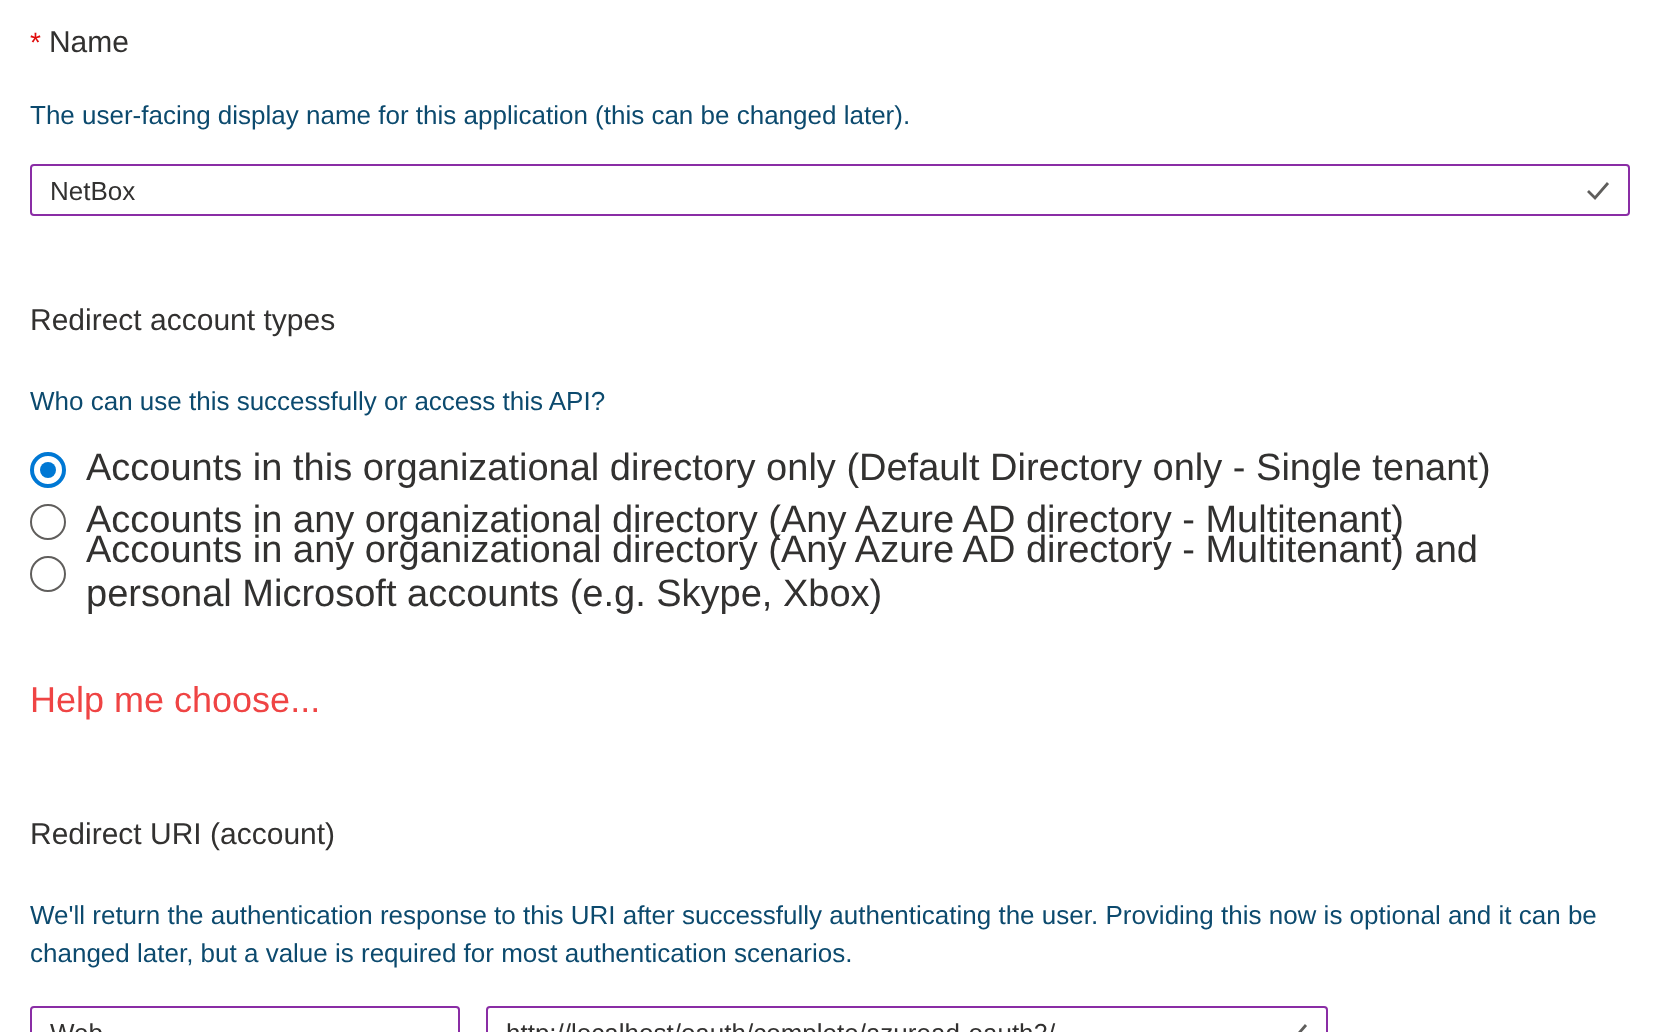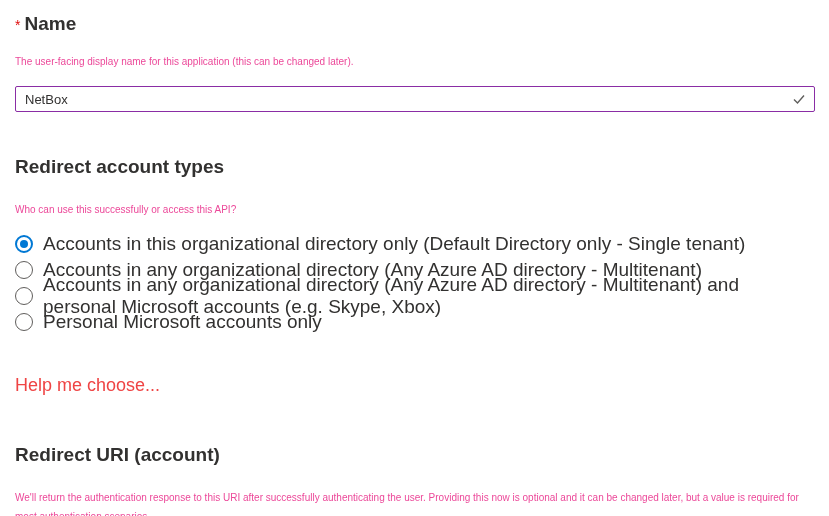--- a/index.html
+++ b/index.html
@@ -6,32 +6,32 @@
   html, body {
     width: 829px; height: 516px;
     background: #ffffff;
     font-family: "Liberation Sans", "DejaVu Sans", sans-serif;
     color: #323130;
     overflow: hidden;
   }
   .page { padding: 10px 14px 0 15px; }
 
   .section-title {
-    font-size: 19px;
-    font-weight: 700;
+    font-size: 15px;
+    font-weight: 400;
     color: #323130;
   }
   .required-star {
     color: #e00b0b;
     font-size: 14px;
     margin-right: 4px;
   }
   .desc {
-    font-size: 10px;
-    color: #ec4899;
+    font-size: 13px;
+    color: #0c4a6e;
     line-height: 19px;
   }
 
   
   .name-title-row { padding-top: 3px; }
   .name-desc { margin-top: 17px; }
   .input-wrap {
     position: relative;
     margin-top: 15px;
     height: 26px;
@@ -156,24 +156,20 @@
         <span class="radio-label">Accounts in this organizational directory only (Default Directory only - Single tenant)</span>
       </div>
       <div class="radio-row">
         <span class="radio-circle"></span>
         <span class="radio-label">Accounts in any organizational directory (Any Azure AD directory - Multitenant)</span>
       </div>
       <div class="radio-row">
         <span class="radio-circle"></span>
         <span class="radio-label">Accounts in any organizational directory (Any Azure AD directory - Multitenant) and personal Microsoft accounts (e.g. Skype, Xbox)</span>
       </div>
-      <div class="radio-row">
-        <span class="radio-circle"></span>
-        <span class="radio-label">Personal Microsoft accounts only</span>
-      </div>
     </div>
 
     <a class="help-link">Help me choose...</a>
   </div>
 
   <div class="redirect-section">
     <div class="section-title">Redirect URI (account)</div>
     <div class="desc redirect-desc">We'll return the authentication response to this URI after successfully authenticating the user. Providing this now is optional and it can be changed later, but a value is required for most authentication scenarios.</div>
 
     <div class="redirect-row">

